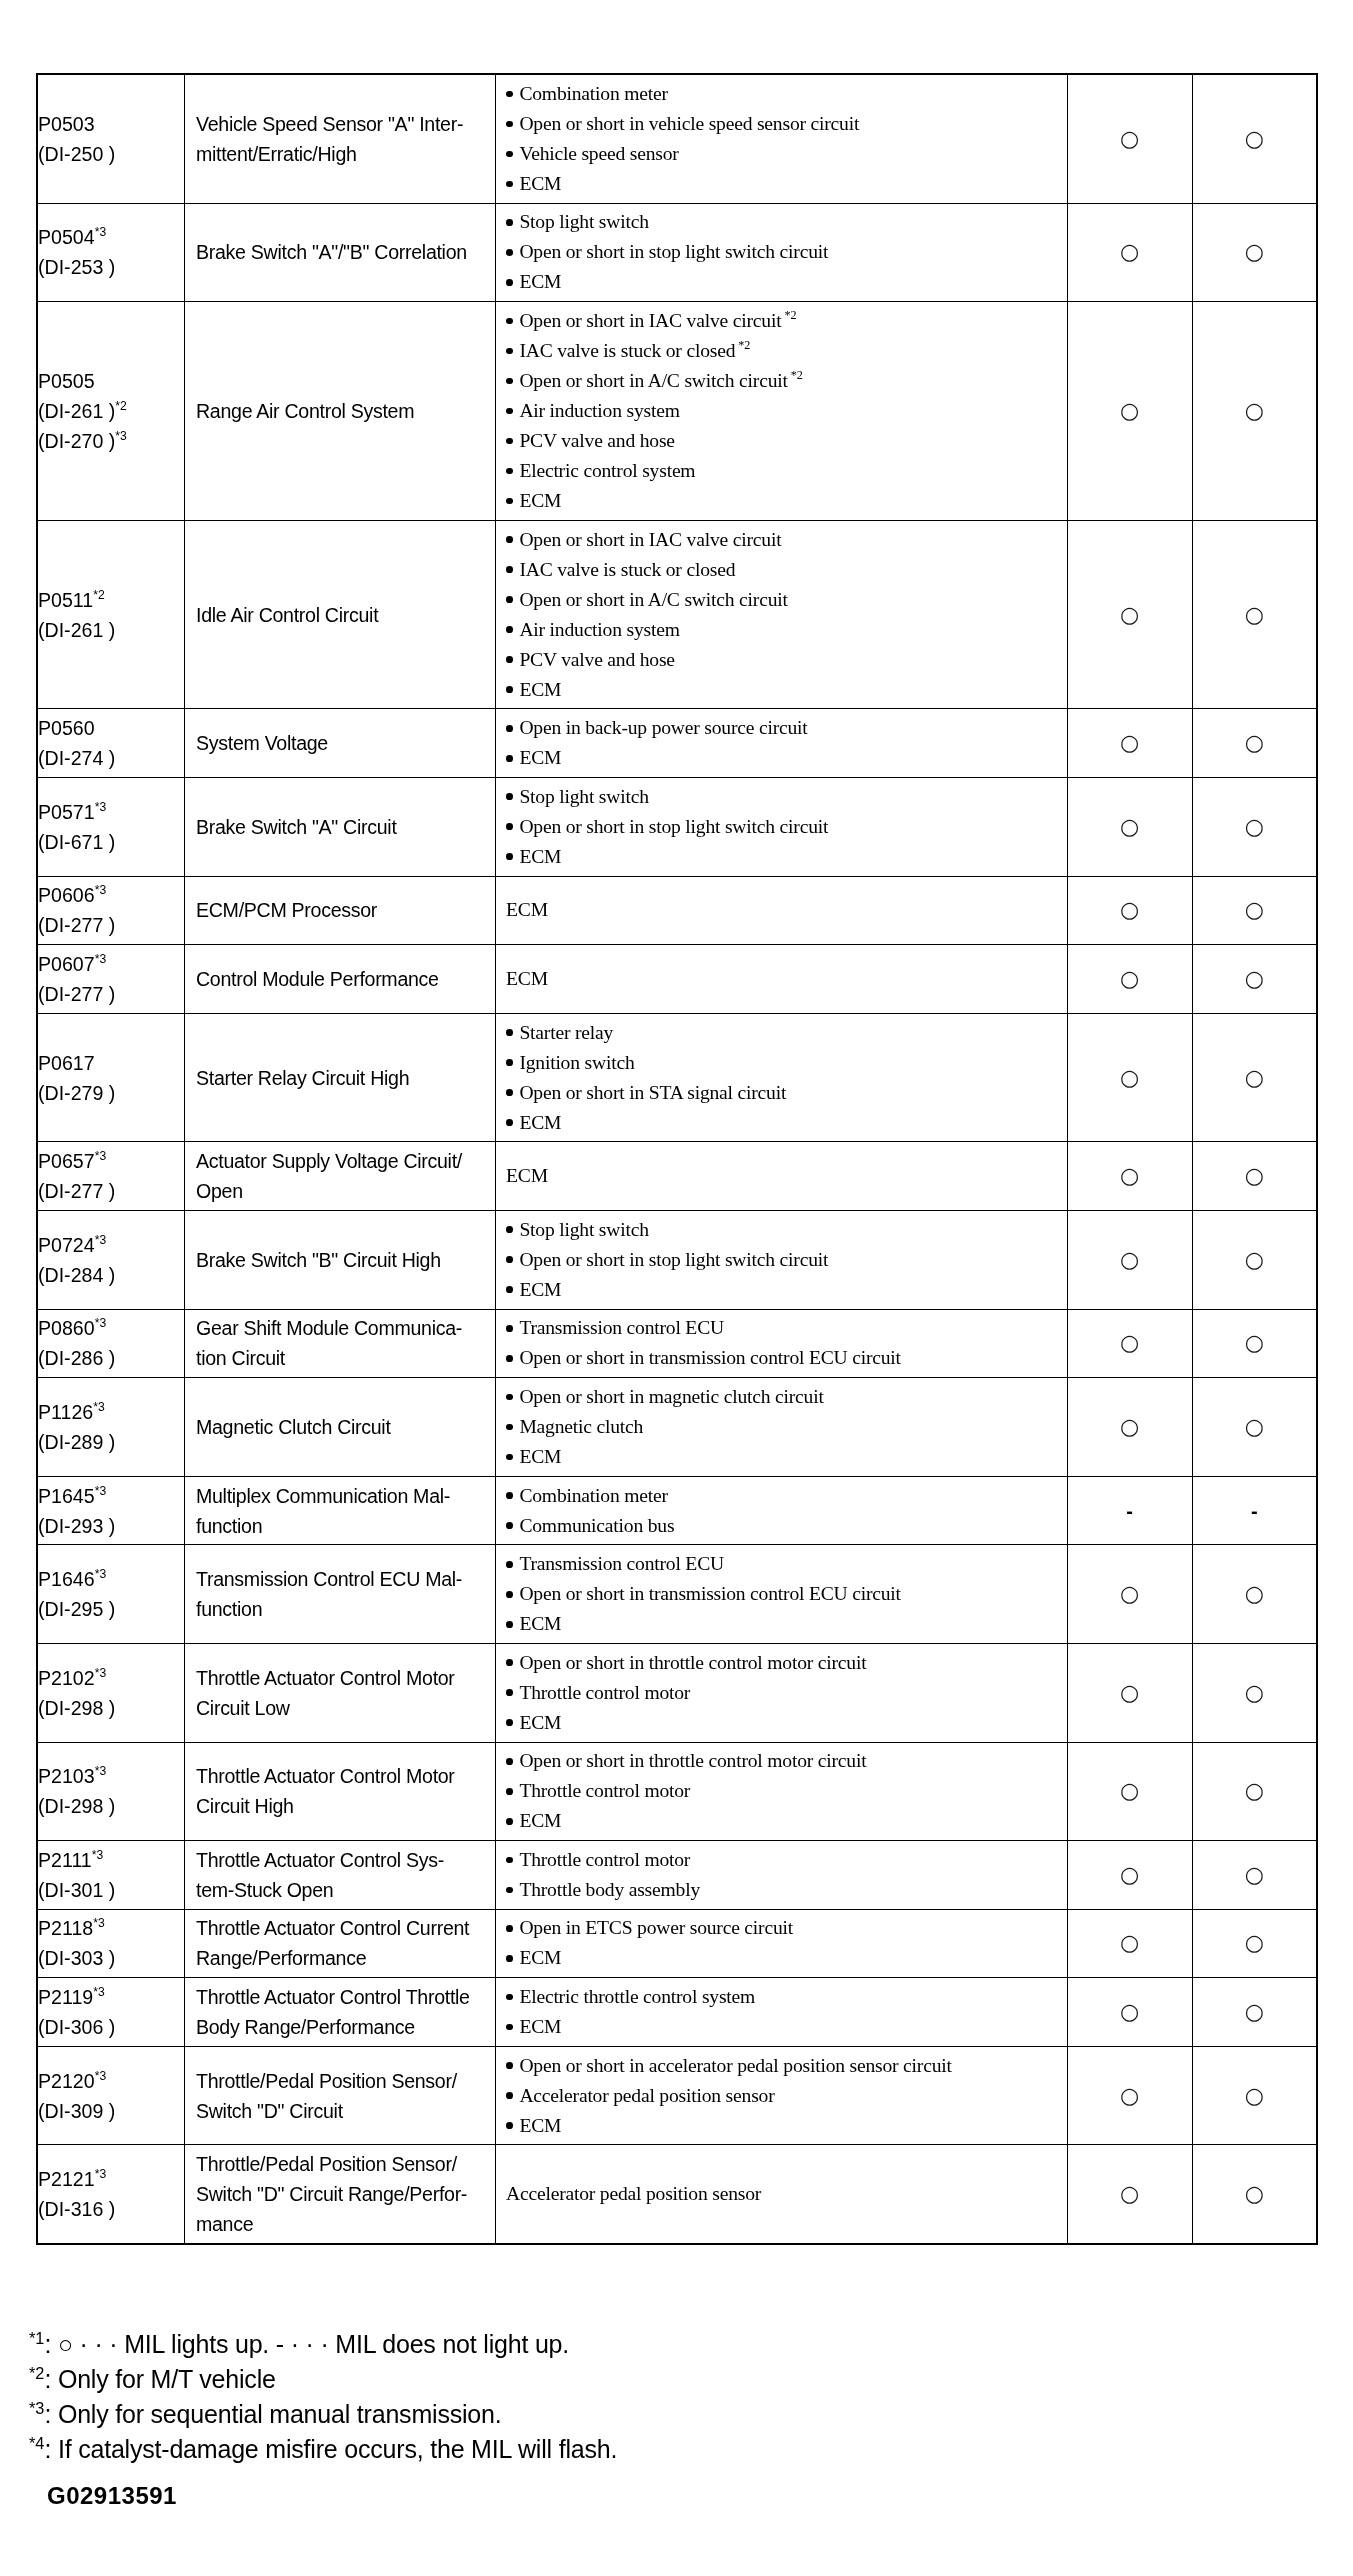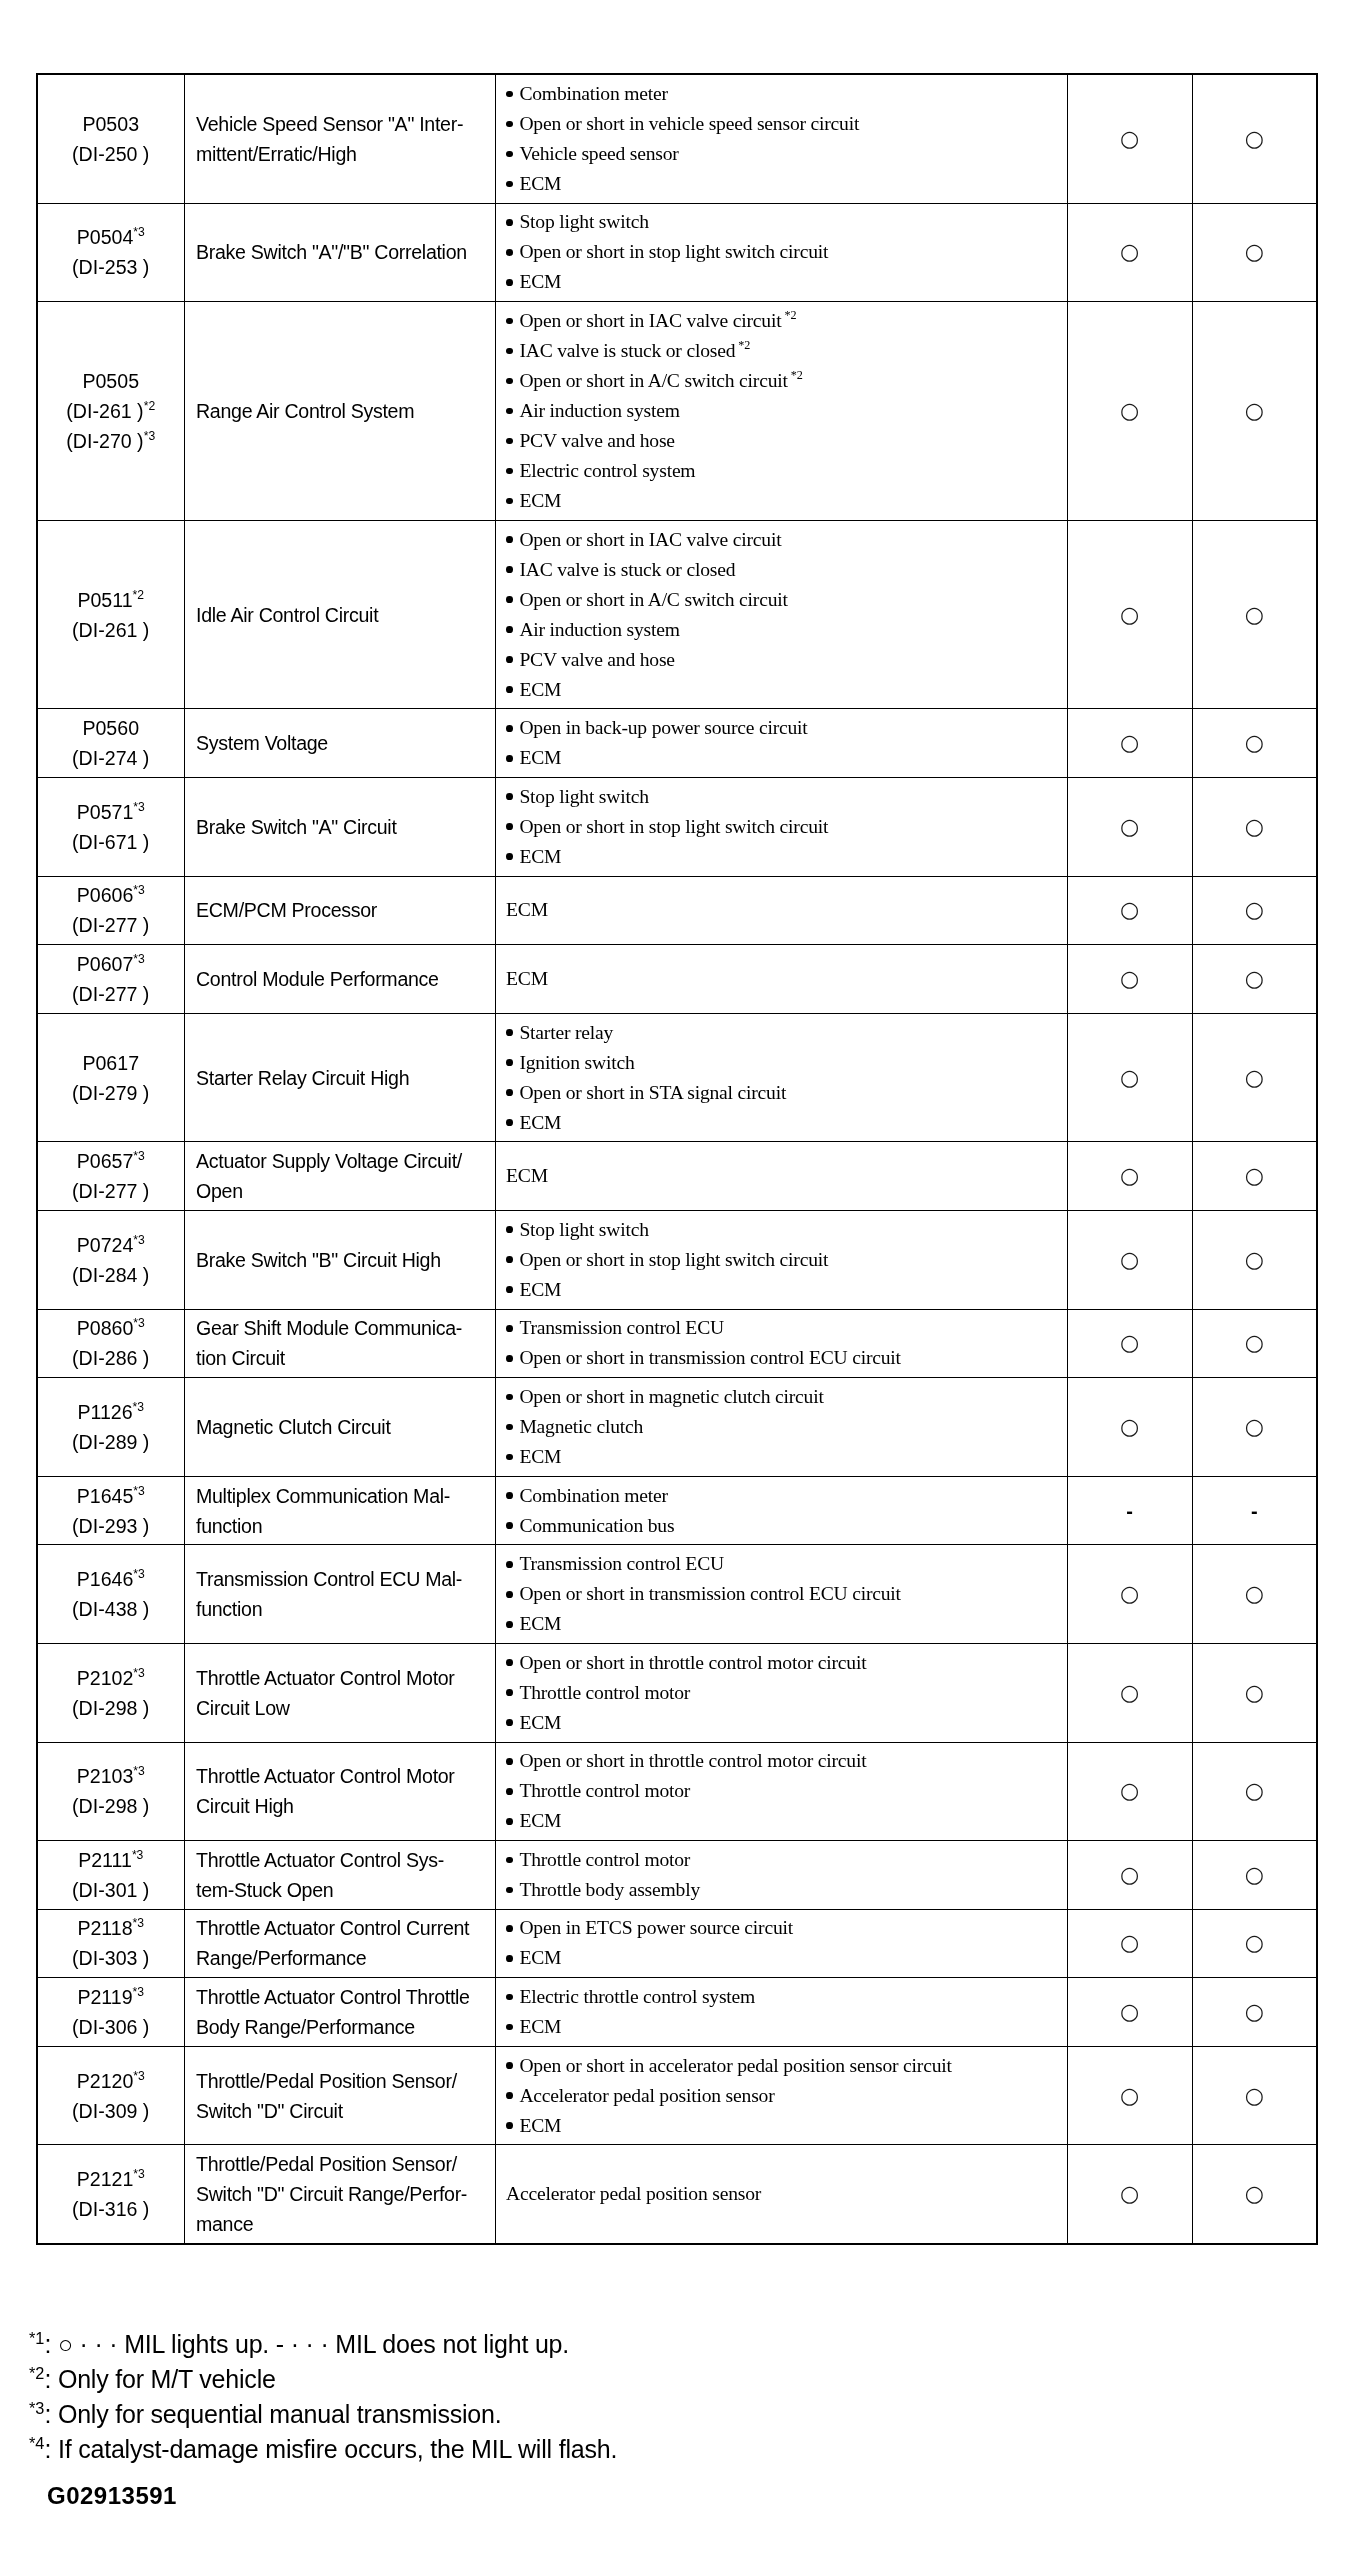--- a/index.html
+++ b/index.html
@@ -15,21 +15,21 @@
     border-collapse:collapse;table-layout:fixed;
     border:2.9px solid #000;
   }
   td{
     border:1.9px solid #000;
     vertical-align:middle;
     padding:3.8px 0;
     font-size:19.6px;line-height:30px;
     overflow:hidden;
   }
-  td.c-code{text-align:center;white-space:nowrap;}
+  td.c-code{text-align:left;white-space:nowrap;}
   td.c-desc{padding-left:11.5px;padding-right:3.8px;letter-spacing:-0.3px;}
   td.c-det{padding-left:10.5px;padding-right:3.8px;letter-spacing:-0.2px;font-family:Liberation Serif, serif;}
   td.c-mil{text-align:center;}
   .code-line,.desc-line,.det-line{white-space:nowrap;}
   sup{font-size:0.62em;line-height:0;letter-spacing:0;}
   .bullet{
     display:inline-block;width:6.7px;height:6.7px;border-radius:50%;
     background:#000;margin-right:6.7px;margin-bottom:2.9px;vertical-align:middle;
   }
   .circle-icon{
@@ -302,21 +302,21 @@
             <div class="det-line"><span class="bullet"></span>Combination meter</div>
             <div class="det-line"><span class="bullet"></span>Communication bus</div>
           </td>
       <td class="c-mil"><span class="dash">-</span></td>
       <td class="c-mil"><span class="dash">-</span></td>
     </tr>
 
     <tr>
       <td class="c-code">
             <div class="code-line">P1646<sup>*3</sup></div>
-            <div class="code-line">(DI-438 )</div>
+            <div class="code-line">(DI-295 )</div>
           </td>
       <td class="c-desc">
             <div class="desc-line">Transmission Control ECU Mal-</div>
             <div class="desc-line">function</div>
           </td>
       <td class="c-det">
             <div class="det-line"><span class="bullet"></span>Transmission control ECU</div>
             <div class="det-line"><span class="bullet"></span>Open or short in transmission control ECU circuit</div>
             <div class="det-line"><span class="bullet"></span>ECM</div>
           </td>

